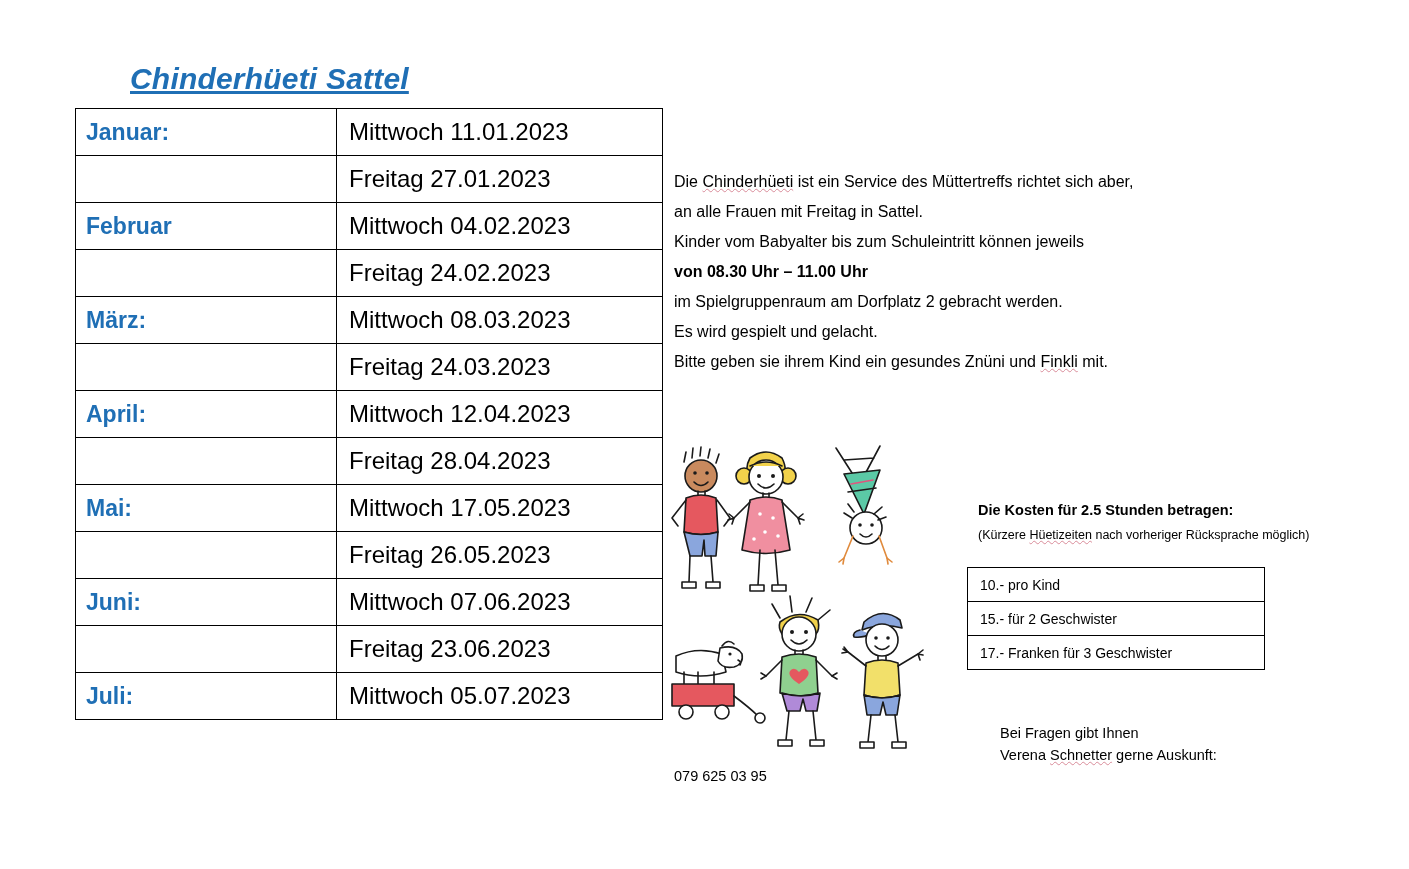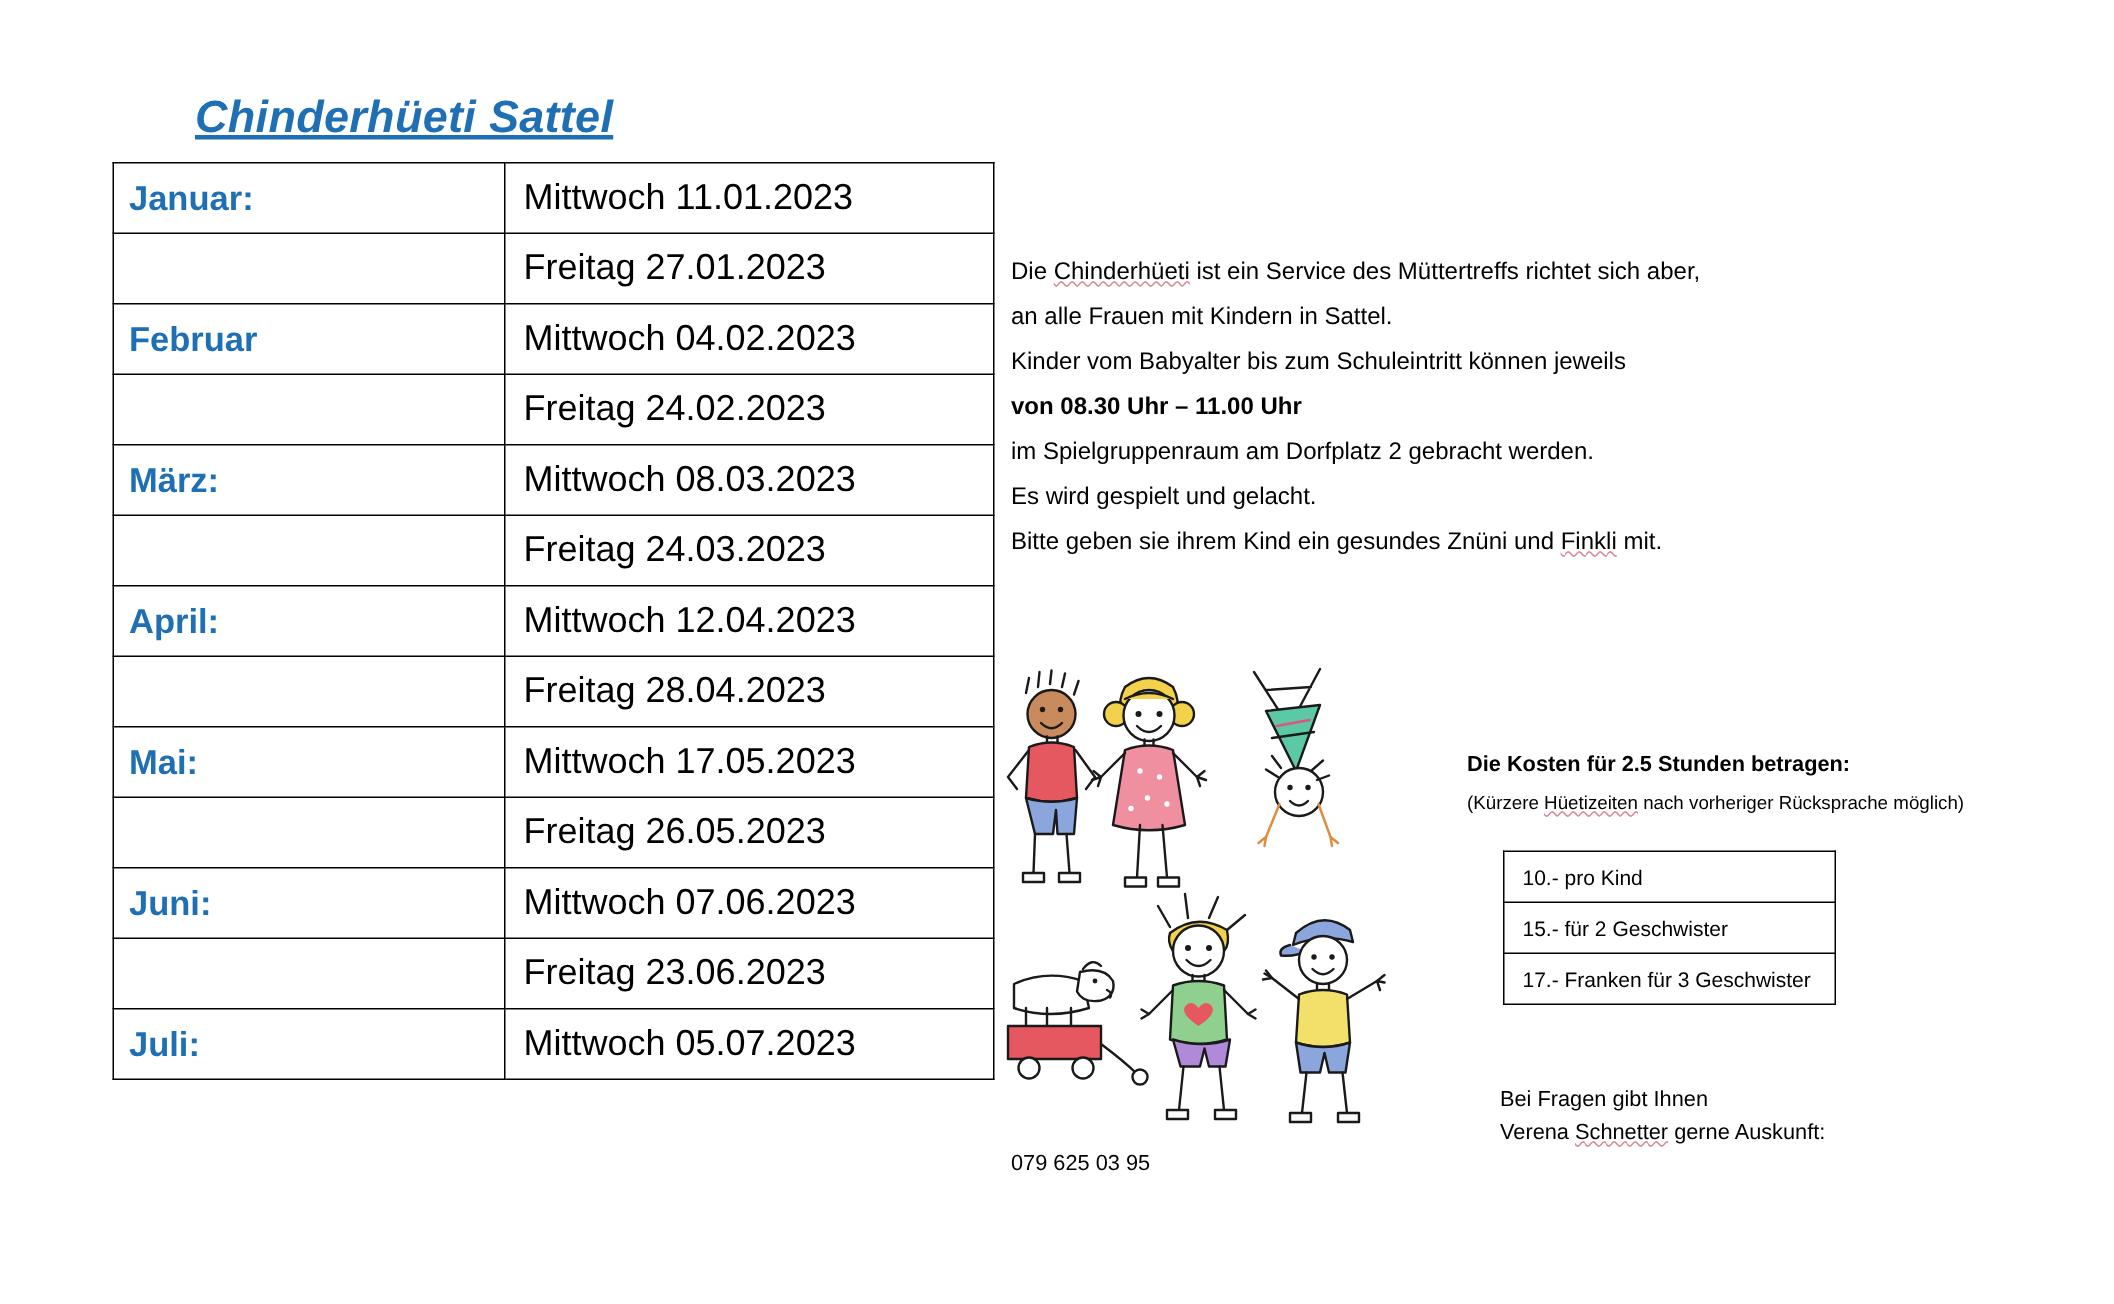--- a/index.html
+++ b/index.html
@@ -113,23 +113,23 @@
   }
   #costs-subtitle {
     position: absolute;
     left: 978px;
     top: 528px;
     font-size: 12.5px;
     white-space: nowrap;
   }
   #costs-table {
     position: absolute;
-    left: 1002px;
+    left: 967px;
     top: 567px;
-    width: 222px;
+    width: 298px;
     border-collapse: collapse;
     table-layout: fixed;
   }
   #costs-table td {
     border: 1px solid #000000;
     height: 33px;
     padding: 0 8px 0 12px;
     font-size: 14px;
     vertical-align: middle;
   }
@@ -201,21 +201,21 @@
       </tr>
       <tr>
         <td class="month-cell">Juli:</td>
         <td class="date-cell">Mittwoch 05.07.2023</td>
       </tr>
     </tbody>
 </table>
 
 <div id="description">
     <div class="line">Die <span class="squiggle">Chinderhüeti</span> ist ein Service des Müttertreffs richtet sich aber,</div>
-    <div class="line">an alle Frauen mit Kindern in Sattel.</div>
+    <div class="line">an alle Frauen mit Freitag in Sattel.</div>
     <div class="line">Kinder vom Babyalter bis zum Schuleintritt können jeweils</div>
     <div class="line bold">von 08.30 Uhr – 11.00 Uhr</div>
     <div class="line">im Spielgruppenraum am Dorfplatz 2 gebracht werden.</div>
     <div class="line">Es wird gespielt und gelacht.</div>
     <div class="line">Bitte geben sie ihrem Kind ein gesundes Znüni und <span class="squiggle">Finkli</span> mit.</div>
   </div>
 
 <div id="clipart">
   <svg width="300" height="330" viewBox="0 0 300 330" xmlns="http://www.w3.org/2000/svg">
     <g fill="none" stroke="#1a1a1a" stroke-width="1.6" stroke-linecap="round" stroke-linejoin="round">

